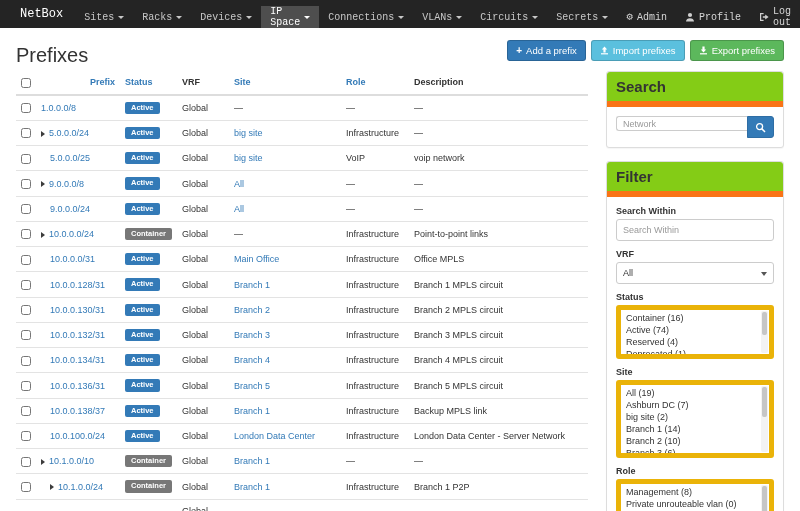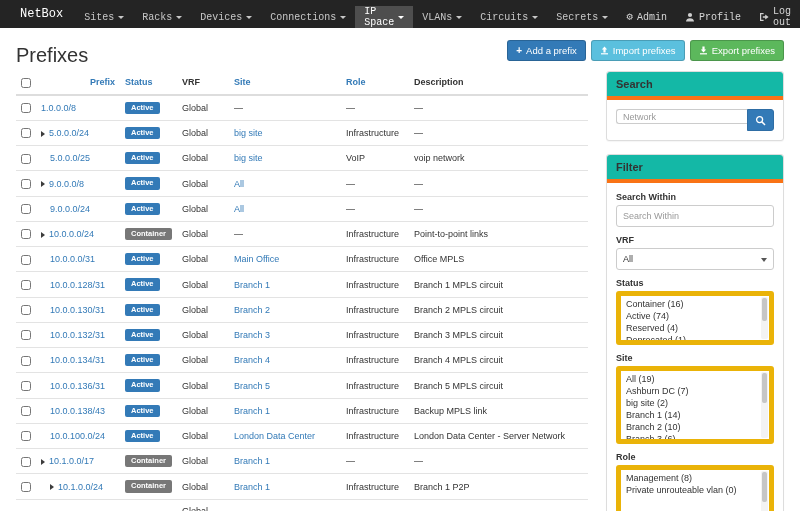--- a/index.html
+++ b/index.html
@@ -46,21 +46,21 @@
   .prefix-table th:nth-child(6) { width:68px; }
   .prefix-table a.cell-link { color:#337ab7; text-decoration:none; cursor:pointer; }
   .prefix-table input[type=checkbox] { width:10px; height:10px; margin:0; vertical-align:middle; }
   .status-label { display:inline-block; font-size:7.5px; font-weight:bold; color:#fff; padding:2px 6px; border-radius:2px; line-height:1.1; }
   .expand-arrow { display:inline-block; width:0; height:0; border-top:3.5px solid transparent; border-bottom:3.5px solid transparent;
                   border-left:4.5px solid #3c3c3c; margin-right:4px; vertical-align:middle; cursor:pointer; }
   .muted-dash { color:#333; }
 
   
   .panel { border:1px solid #ddd; border-radius:3px; margin-bottom:13px; box-shadow:0 1px 1px rgba(0,0,0,.04); background:#fff; }
-  .panel-heading { background:#14b8a6; border-bottom:4px solid #f97316; border-radius:3px 3px 0 0; padding:6px 9px; font-size:11px; font-weight:bold; color:#333; }
+  .panel-heading { background:#84cc16; border-bottom:6px solid #f97316; border-radius:3px 3px 0 0; padding:6px 9px; font-size:15px; font-weight:bold; color:#333; }
   .panel-body { padding:9px; }
   .input-group { display:flex; }
   .input-group input { flex:1; min-width:0; height:15px; border:1px solid #ccc; border-right:none; border-radius:3px 0 0 3px; padding:0 6px; font-size:9px; font-family:inherit; color:#555; }
   .search-btn { width:27px; height:22px; background:#337ab7; border:1px solid #2e6da4; border-radius:0 3px 3px 0; display:flex; align-items:center; justify-content:center; cursor:pointer; padding:0; }
   input::placeholder { color:#999; }
   .field-label { display:block; font-size:9px; font-weight:bold; margin:8px 0 3px; color:#333; }
   .field-label.first { margin-top:0; }
   .text-input { width:100%; height:22px; border:1px solid #ccc; border-radius:3px; padding:0 6px; font-size:9px; font-family:inherit; color:#555; }
   .select { position:relative; width:100%; height:22px; border:1px solid #ccc; border-radius:3px; background:#fff; display:flex; align-items:center; padding:0 6px; font-size:9px; color:#333; cursor:pointer; }
   .select-caret { position:absolute; right:6px; top:9px; width:0; height:0; border-left:3.5px solid transparent; border-right:3.5px solid transparent; border-top:4px solid #555; }
@@ -85,26 +85,26 @@
           <span class="caret"></span>
         </a>
         <a class="nav-item">
           <span>Racks</span>
           <span class="caret"></span>
         </a>
         <a class="nav-item">
           <span>Devices</span>
           <span class="caret"></span>
         </a>
-        <a class="nav-item">
-          <span>Connections</span>
-          <span class="caret"></span>
-        </a>
         <a class="nav-item active">
           <span>IP Space</span>
+          <span class="caret"></span>
+        </a>
+        <a class="nav-item">
+          <span>Connections</span>
           <span class="caret"></span>
         </a>
         <a class="nav-item">
           <span>VLANs</span>
           <span class="caret"></span>
         </a>
         <a class="nav-item">
           <span>Circuits</span>
           <span class="caret"></span>
         </a>
@@ -288,39 +288,39 @@
                 <td><input type="checkbox" style=""></td>
                 <td style="padding-left: 14px;"><a class="cell-link">10.0.0.136/31</a></td>
                 <td><span class="status-label" style="background: rgb(51, 122, 183);">Active</span></td>
                 <td>Global</td>
                 <td><a class="cell-link">Branch 5</a></td>
                 <td>Infrastructure</td>
                 <td>Branch 5 MPLS circuit</td>
               </tr>
               <tr>
                 <td><input type="checkbox" style=""></td>
-                <td style="padding-left: 14px;"><a class="cell-link">10.0.0.138/43</a></td>
+                <td style="padding-left: 14px;"><a class="cell-link">10.0.0.138/37</a></td>
                 <td><span class="status-label" style="background: rgb(51, 122, 183);">Active</span></td>
                 <td>Global</td>
                 <td><a class="cell-link">Branch 1</a></td>
                 <td>Infrastructure</td>
                 <td>Backup MPLS link</td>
               </tr>
               <tr>
                 <td><input type="checkbox" style=""></td>
                 <td style="padding-left: 14px;"><a class="cell-link">10.0.100.0/24</a></td>
                 <td><span class="status-label" style="background: rgb(51, 122, 183);">Active</span></td>
                 <td>Global</td>
                 <td><a class="cell-link">London Data Center</a></td>
                 <td>Infrastructure</td>
                 <td>London Data Center - Server Network</td>
               </tr>
               <tr>
                 <td><input type="checkbox" style=""></td>
-                <td style="padding-left: 5px;"><span class="expand-arrow"></span><a class="cell-link">10.1.0.0/17</a></td>
+                <td style="padding-left: 5px;"><span class="expand-arrow"></span><a class="cell-link">10.1.0.0/10</a></td>
                 <td><span class="status-label" style="background: rgb(119, 119, 119);">Container</span></td>
                 <td>Global</td>
                 <td><a class="cell-link">Branch 1</a></td>
                 <td>—</td>
                 <td>—</td>
               </tr>
               <tr>
                 <td><input type="checkbox" style=""></td>
                 <td style="padding-left: 14px;"><span class="expand-arrow"></span><a class="cell-link">10.1.0.0/24</a></td>
                 <td><span class="status-label" style="background: rgb(119, 119, 119);">Container</span></td>

